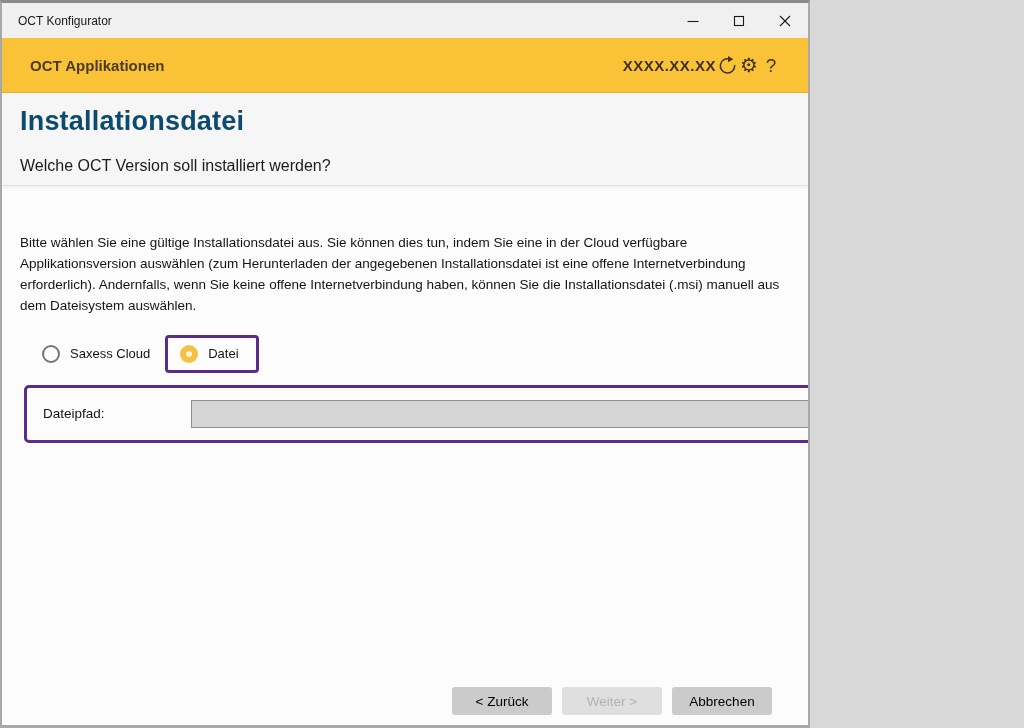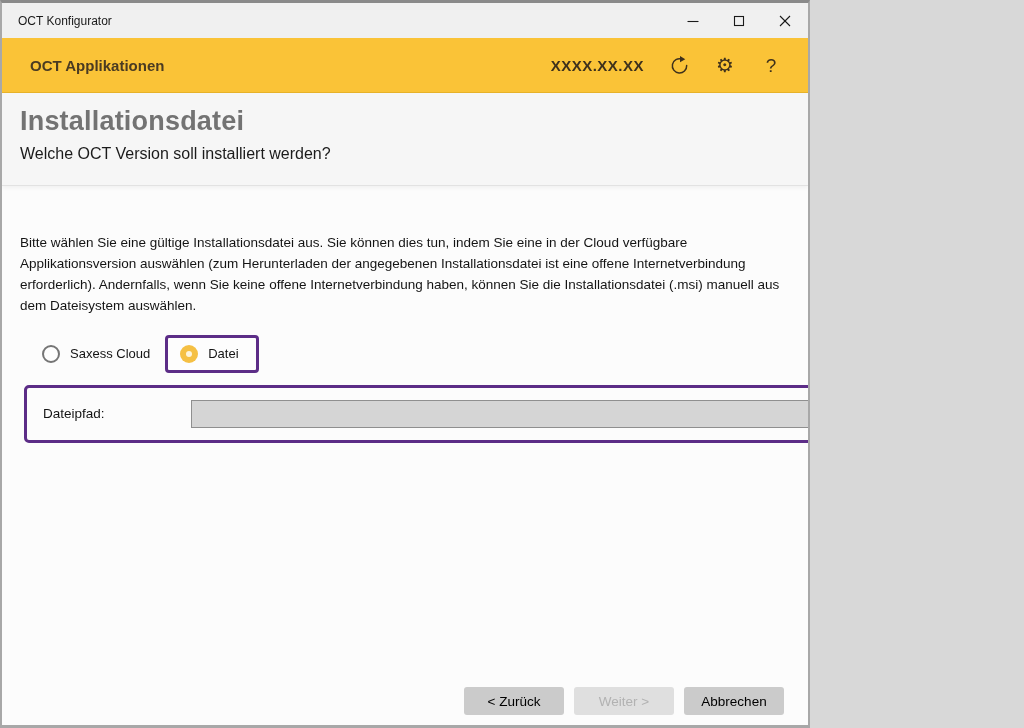--- a/index.html
+++ b/index.html
@@ -35,36 +35,36 @@
 
   
   .appbar {
     height: 55px; flex: 0 0 55px;
     background: #FAC337;
     display: flex; align-items: center;
     padding: 0 26px 0 28px;
     border-bottom: 1px solid #e8b32a;
   }
   .app-title { font-size: 15px; font-weight: bold; color: #4A3B22; }
-  .appbar-right { margin-left: auto; display: flex; align-items: center; gap: 24px; }
+  .appbar-right { margin-left: auto; display: flex; align-items: center; }
   .app-version { font-size: 15px; font-weight: bold; color: #3E311C; letter-spacing: 0.5px; }
   .appbar-icon { color: #3E311C; font-size: 20px; line-height: 1; display: flex; align-items: center; justify-content: center; width: 22px; height: 22px; }
   .help-glyph { font-size: 19px; font-weight: 400; }
 
   
   .pagehead {
     height: 93px; flex: 0 0 93px;
     background: #f6f6f6;
     border-bottom: 1px solid #e2e2e2;
     box-shadow: 0 2px 4px rgba(0,0,0,0.05);
     padding: 13px 18px 0 18px;
     z-index: 2;
   }
-  .page-title { font-size: 27px; font-weight: 600; color: #737373; letter-spacing: 0.2px; }
-  .page-subtitle { font-size: 16px; color: #1b1b1b; margin-top: 8px; }
+  .page-title { font-size: 27px; font-weight: 600; color: #0c4a6e; letter-spacing: 0.2px; }
+  .page-subtitle { font-size: 16px; color: #1b1b1b; margin-top: 20px; }
 
   
   .content { flex: 1; background: #fcfcfc; padding: 19px 24px 0 18px; }
   .description {
     font-size: 13.5px; line-height: 1.55; color: #141414;
     max-width: 982px;
     margin-top: 28px;
   }
 
   .radio-row { display: flex; align-items: center; margin-top: 17px; margin-left: 22px; height: 40px; }
@@ -110,21 +110,21 @@
   }
   .browse-btn {
     flex: 0 0 110px; height: 29px;
     background: #d2d2d2; border: none; border-radius: 11px;
     font-family: inherit; font-size: 13px; color: #111;
     cursor: default;
   }
 
   
   .footer-btns {
-    position: absolute; right: 24px; bottom: 10px;
+    position: absolute; right: 36px; bottom: 10px;
     display: flex; gap: 10px;
   }
   .nav-btn {
     width: 100px; height: 28px;
     background: #cbcbcb; border: none; border-radius: 3px;
     font-family: inherit; font-size: 13.5px; color: #000;
     cursor: default;
   }
   .nav-btn.disabled { background: #dfdfdf; color: #b2b2b2; }
 </style>

